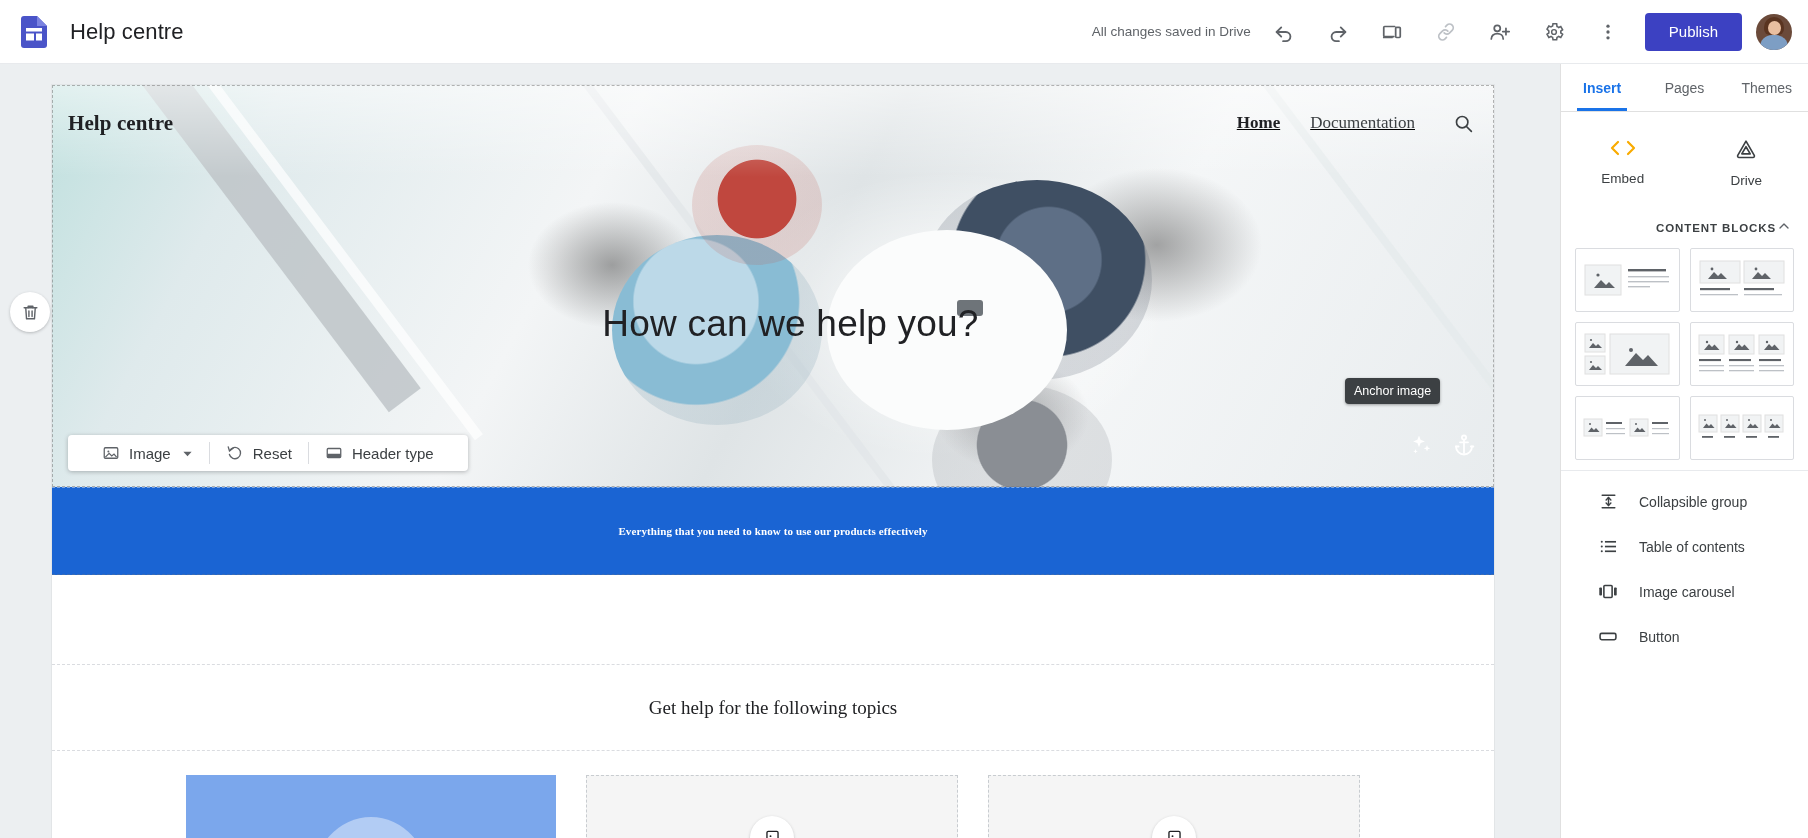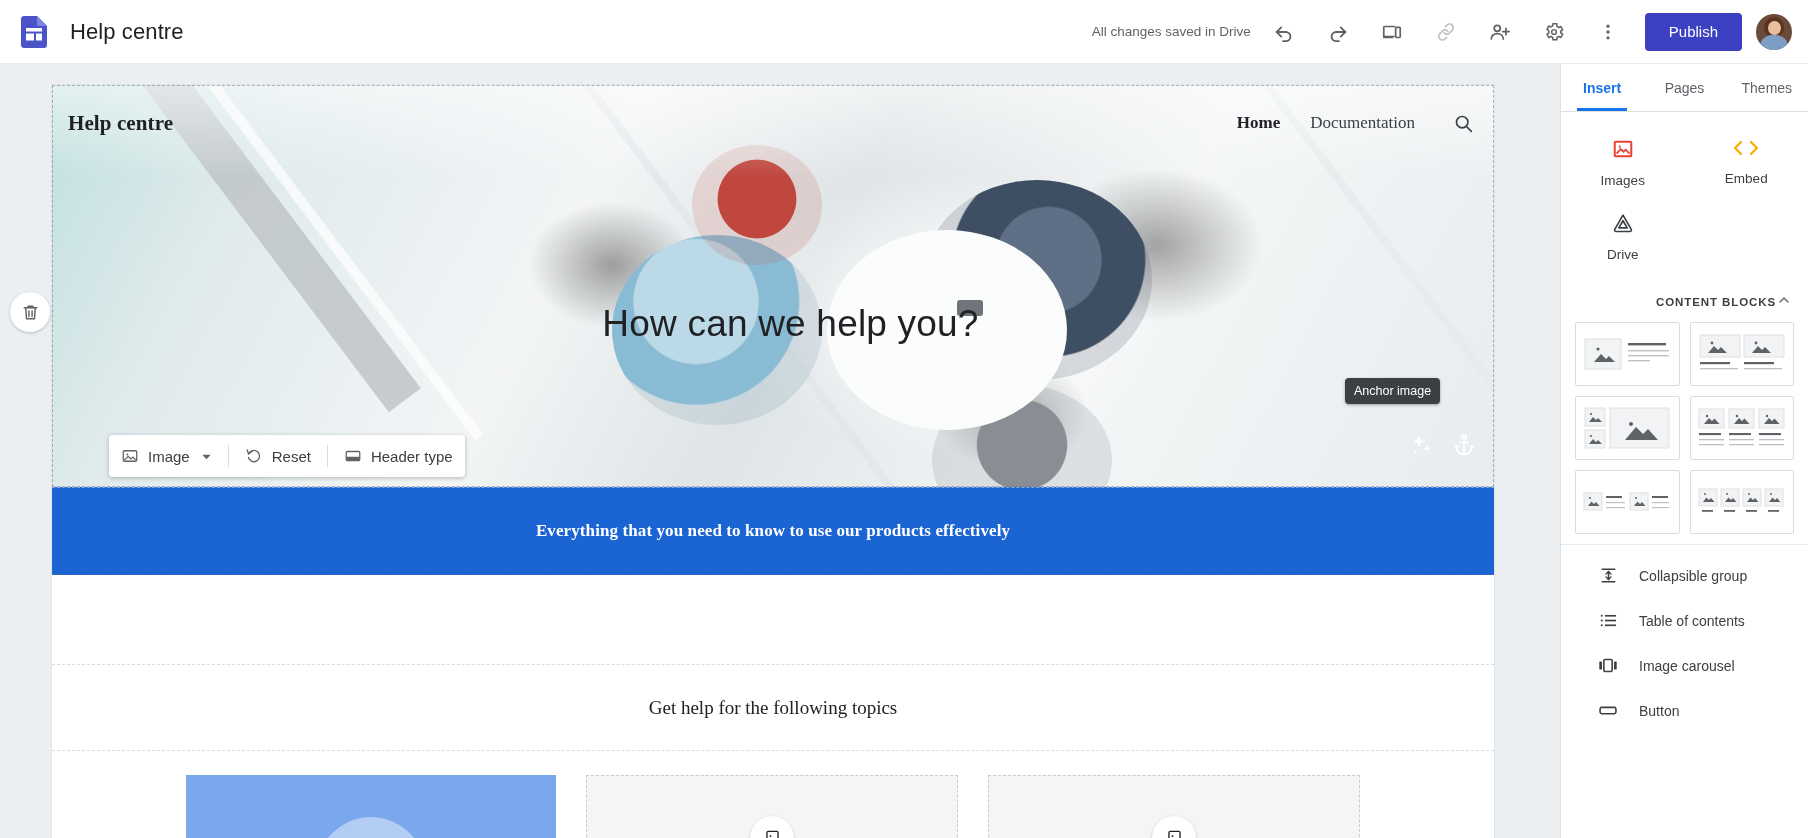--- a/index.html
+++ b/index.html
@@ -122,20 +122,21 @@
   }
   #site-title {
     margin-left: 16px;
     font-family: "Liberation Serif", serif;
     font-weight: bold; font-size: 21px; color: #202124;
     letter-spacing: .1px; cursor: pointer;
   }
   #site-nav {
     margin-left: auto; display: flex; gap: 30px;
     margin-right: 20px;
+    text-decoration: underline;
   }
   .nav-link {
     font-family: "Liberation Serif", serif;
     font-size: 17px; color: #3c4043; cursor: pointer; white-space: nowrap;
   }
   .nav-link.active { font-weight: bold; color: #202124; }
   #nav-search { cursor: pointer; display: flex; align-items: center; margin-left: 8px; }
   #hero-title {
     position: absolute; left: 1px; top: 218px; width: 1442px;
     text-align: center; z-index: 6;
@@ -144,23 +145,23 @@
   }
   #hero-select-border {
     position: absolute; inset: 0;
     border: 1px dashed rgba(120,120,120,.55);
     pointer-events: none; z-index: 7;
   }
 
   
   #image-toolbar {
     position: absolute; left: 16px; top: 350px; z-index: 20;
-    height: 42px; background: #fff;
+    height: 36px; background: #fff;
     border-radius: 4px; box-shadow: 0 1px 4px rgba(60,64,67,.35);
-    display: flex; align-items: center; padding: 0 0; margin-left: 41px;
+    display: flex; align-items: center; padding: 0 22px;
   }
   .itb-item {
     display: flex; align-items: center; gap: 9px;
     padding: 0 12px; height: 34px; border-radius: 4px; cursor: pointer;
     font-size: 15px; color: #3c4043; white-space: nowrap;
   }
   .itb-sep { width: 1px; height: 22px; background: #dadce0; margin: 0 4px; }
 
   
   #hero-actions {
@@ -179,21 +180,21 @@
   
   #blue-band {
     position: relative; width: 1442px; height: 88px;
     background: #1a64d3;
     display: flex; align-items: center; justify-content: center;
     border-top: 1px dashed rgba(255,255,255,.45);
     border-bottom: 1px dashed rgba(120,120,120,.4);
   }
   #blue-band-text {
     font-family: "Liberation Serif", serif; font-weight: bold;
-    font-size: 17px; color: #fff; letter-spacing: .1px;
+    font-size: 11px; color: #fff; letter-spacing: .1px;
   }
 
   
   #white-spacer {
     position: relative; width: 1442px; height: 90px;
     background: #fff;
     border-bottom: 1px dashed #dadce0;
   }
 
   
@@ -505,30 +506,20 @@
 
 <div id="side-panel">
 
   <div id="panel-tabs">
     <div class="panel-tab active">Insert</div>
     <div class="panel-tab">Pages</div>
     <div class="panel-tab">Themes</div>
   </div>
 
   <div id="insert-grid">
-    <div class="insert-item">
-      <span>
-        <svg width="24" height="22" viewBox="0 0 24 24" fill="none" stroke="#ea4335" stroke-width="2.2">
-          <rect x="3" y="4" width="18" height="16" rx="1"></rect>
-          <circle cx="8.5" cy="9.5" r="1.2" fill="#ea4335" stroke="none"></circle>
-          <path d="M5 17l4.5-5 3 3 2.5-2.2 4 4.2" stroke-width="2"></path>
-        </svg>
-      </span>
-      <span class="insert-label">Images</span>
-    </div>
     <div class="insert-item">
       <span>
         <svg width="26" height="20" viewBox="0 0 26 20" fill="none" stroke="#f9ab00" stroke-width="2.2" stroke-linecap="round" stroke-linejoin="round">
           <polyline points="8,4 2,10 8,16"></polyline>
             <polyline points="18,4 24,10 18,16"></polyline>
         </svg>
       </span>
       <span class="insert-label">Embed</span>
     </div>
     <div class="insert-item">

